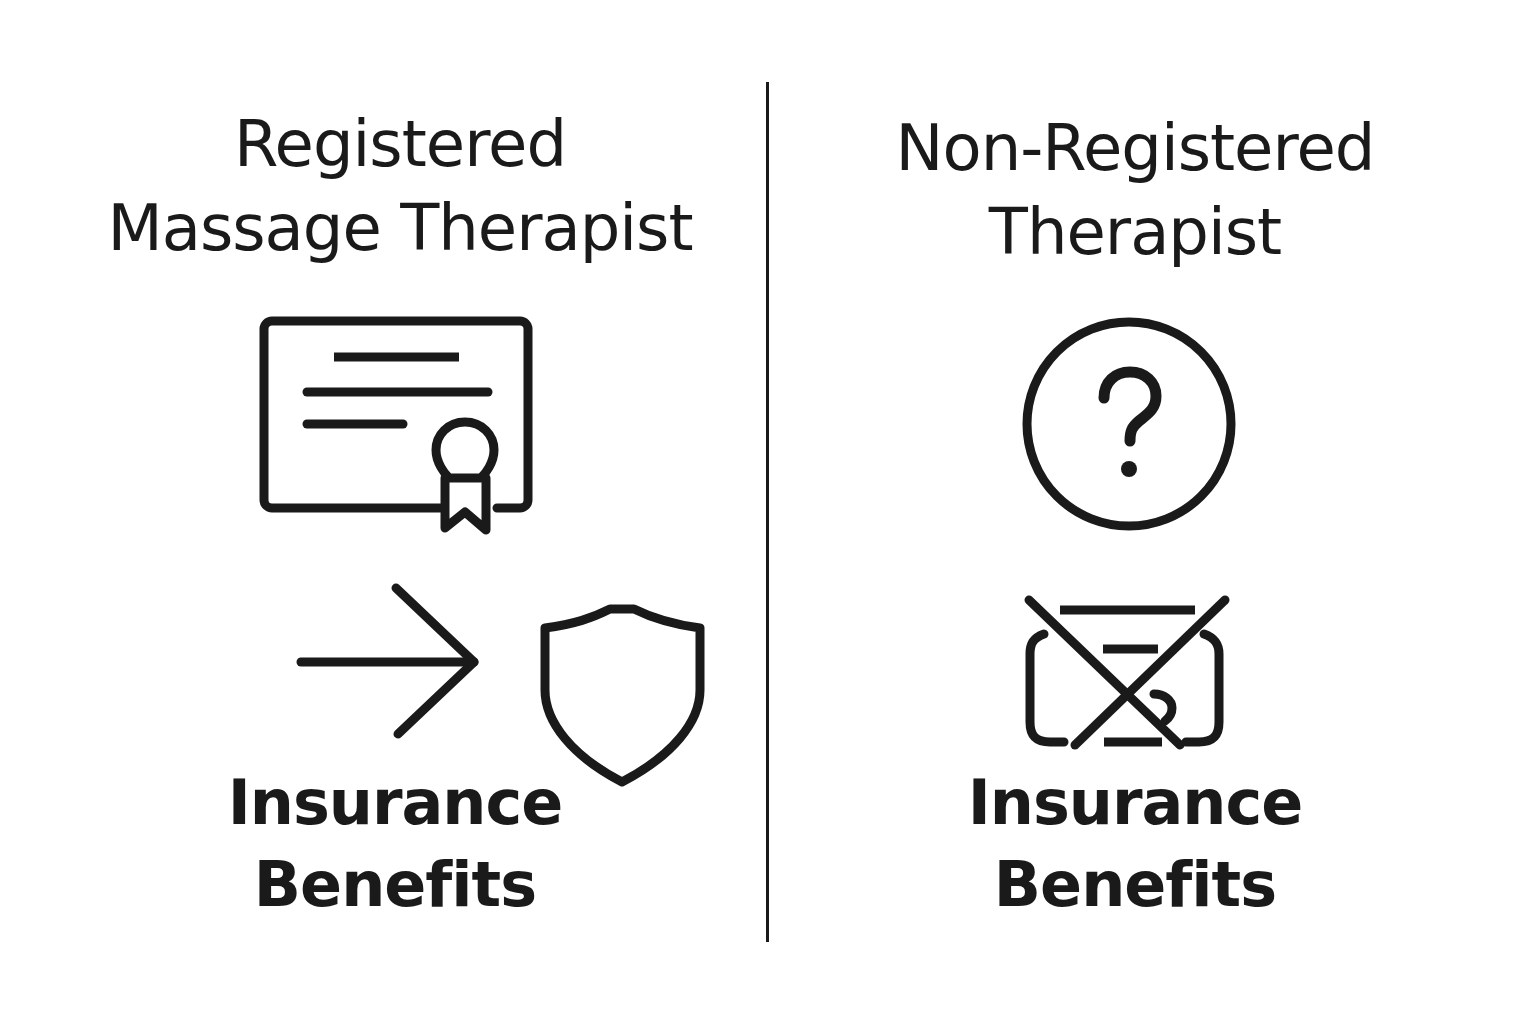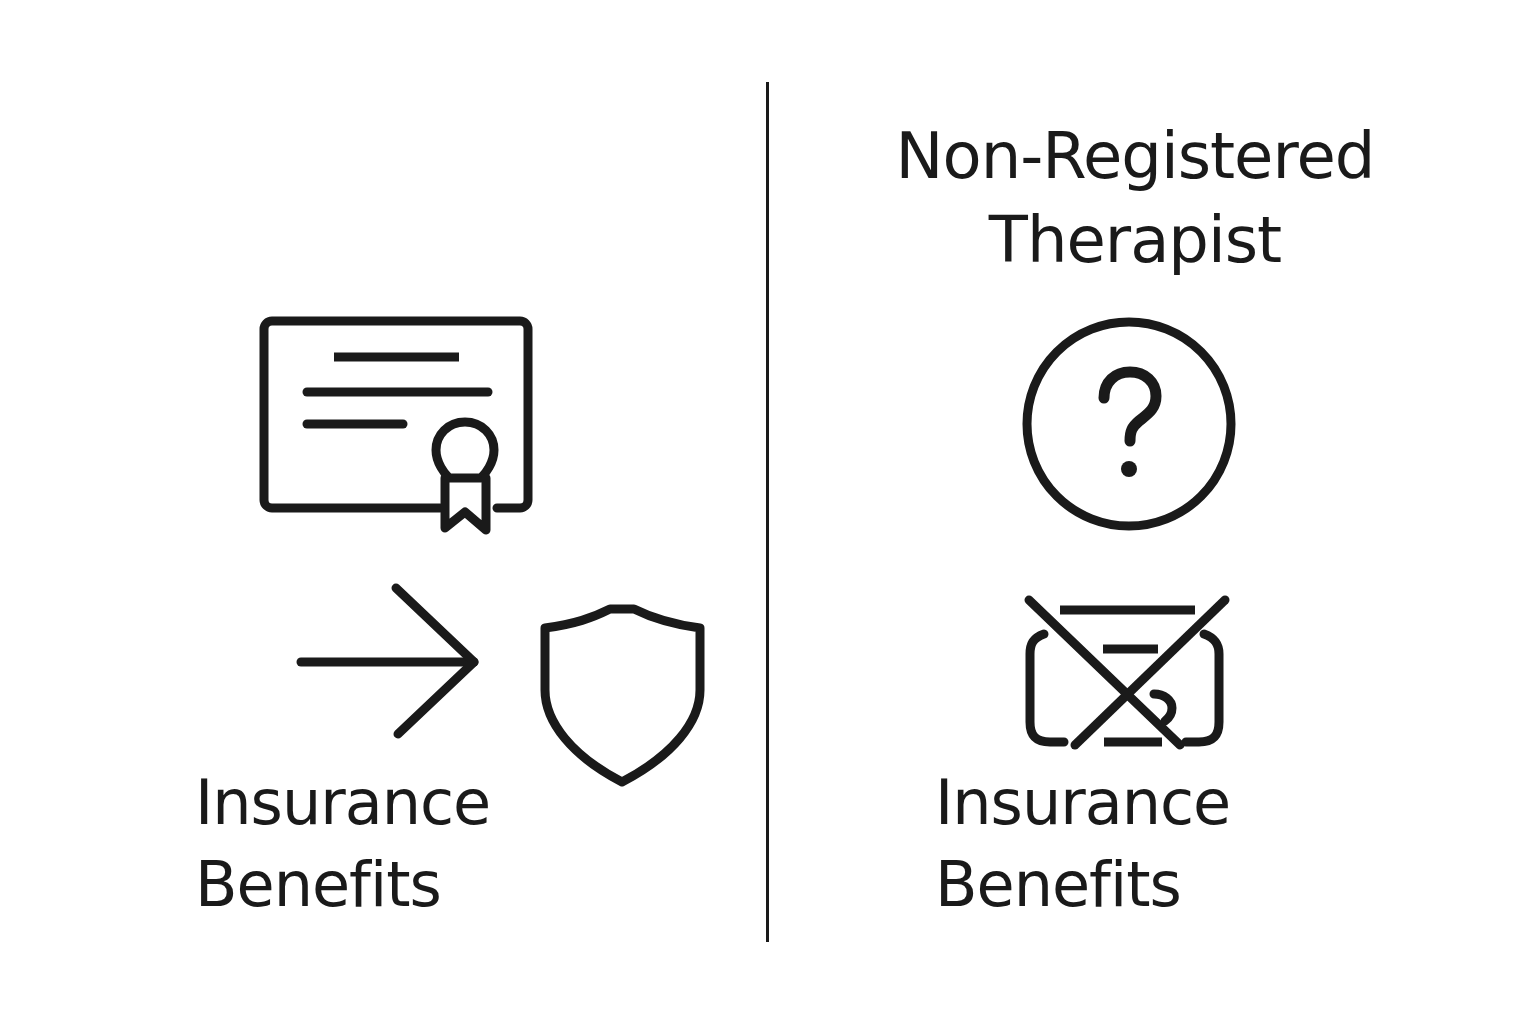--- a/index.html
+++ b/index.html
@@ -1,25 +1,27 @@
 <!DOCTYPE html>
 <html><head>
 <meta charset="utf-8">
 <style>
   html, body { margin: 0; padding: 0; background: #ffffff; }
   body { width: 1536px; height: 1024px; position: relative; overflow: hidden; font-family: "DejaVu Sans", sans-serif; color: #1a1a1a; }
   .title { position: absolute; text-align: center; font-size: 64px; line-height: 84px; font-weight: 500; letter-spacing: -1px; }
-  .label { position: absolute; text-align: left; font-size: 62px; line-height: 82px; font-weight: 400; letter-spacing: -1px; }
+  .label { position: absolute; text-align: center; font-size: 62px; line-height: 82px; font-weight: 700; letter-spacing: -1px; }
   .divider { position: absolute; left: 766px; top: 82px; width: 3px; height: 860px; background: #1a1a1a; }
   svg { position: absolute; overflow: visible; }
 </style>
 </head>
 <body>
 
 <div class="title" style="left:40px; top:102px; width:720px;">
+  <div>Registered</div>
+  <div>Massage Therapist</div>
 </div>
 
 <svg style="left:260px; top:316px;" width="275" height="225" viewBox="260 316 275 225">
   <g fill="none" stroke="#1a1a1a" stroke-width="9" stroke-linecap="round" stroke-linejoin="round">
     <path d="M440 508 H272 a8 8 0 0 1 -8 -8 V329 a8 8 0 0 1 8 -8 H520 a8 8 0 0 1 8 8 V500 a8 8 0 0 1 -8 8 H497"></path>
     <line x1="334" y1="357" x2="459" y2="357" stroke-linecap="butt"></line>
     <line x1="307" y1="392" x2="488" y2="392"></line>
     <line x1="307" y1="424" x2="403" y2="424"></line>
     <path d="M465 422 c-17 0 -29 13 -29 28 c0 13 9 24 13 28 h32 c4 -4 13 -15 13 -28 c0 -15 -12 -28 -29 -28 z"></path>
     <path d="M445 478 V528 L465 512 L486 530 V478"></path>
@@ -37,21 +39,21 @@
   <path d="M545 628 C575 624 592 618 610 609 H634 C652 618 670 624 700 628 V690 C700 722 672 756 622 782 C572 756 545 722 545 690 Z" fill="none" stroke="#1a1a1a" stroke-width="9" stroke-linejoin="round"></path>
 </svg>
 
 <div class="label" style="left:195px; top:762px; width:400px;">
   <div>Insurance</div>
   <div>Benefits</div>
 </div>
 
 <div class="divider"></div>
 
-<div class="title" style="left:775px; top:114px; width:720px;">
+<div class="title" style="left:775px; top:106px; width:720px;">
   <div>Non-Registered</div>
   <div>Therapist</div>
 </div>
 
 <svg style="left:1020px; top:316px;" width="218" height="218" viewBox="1020 316 218 218">
   <circle cx="1129" cy="424" r="102" fill="none" stroke="#1a1a1a" stroke-width="9"></circle>
   <path d="M1104 398 c0 -16 11 -26 26 -26 c15 0 26 10 26 24 c0 14 -10 19 -17 25 c-7 6 -9 10 -9 20" fill="none" stroke="#1a1a1a" stroke-width="11" stroke-linecap="round" stroke-linejoin="round"></path>
   <circle cx="1129" cy="469" r="8" fill="#1a1a1a"></circle>
 </svg>
 

